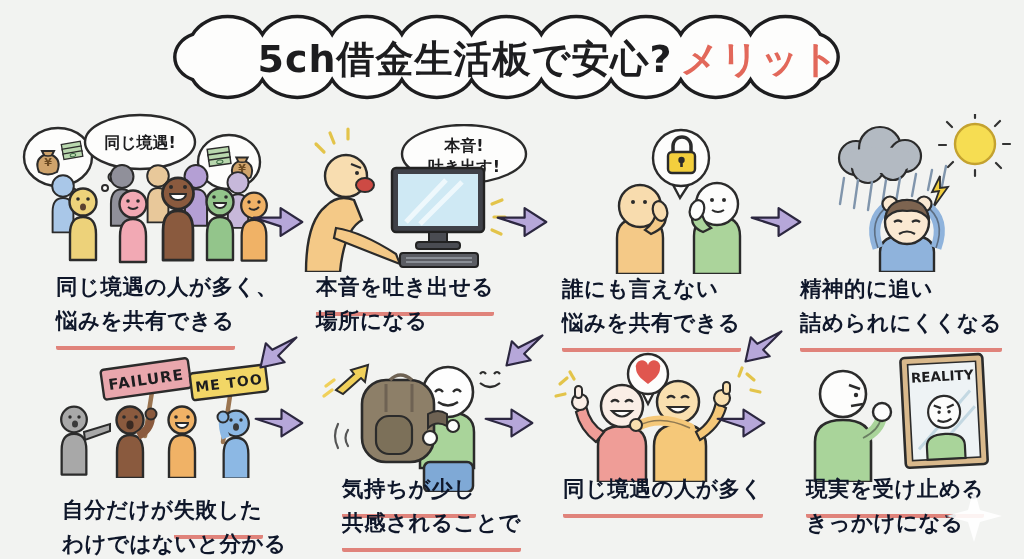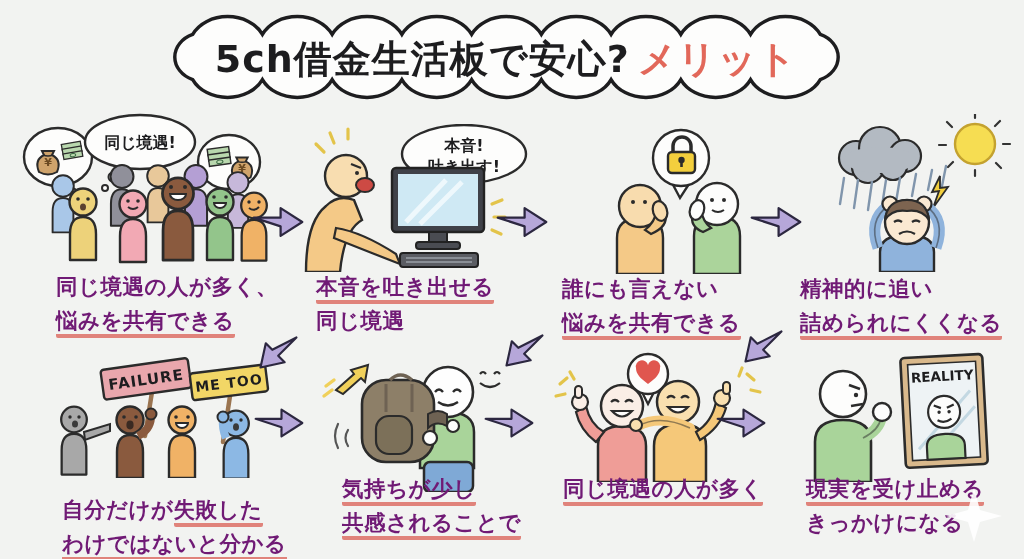--- a/index.html
+++ b/index.html
@@ -3,28 +3,28 @@
 <meta charset="utf-8">
 <style>
   html,body{margin:0;padding:0;}
   .stage{position:relative;width:1024px;height:559px;background:#f2f3f1;overflow:hidden;
          font-family:"DejaVu Sans",sans-serif;}
   .stage *{box-sizing:border-box;}
   svg{display:block;}
   .abs{position:absolute;}
   
   .title-box{position:absolute;left:172px;top:2px;width:668px;height:112px;}
-  .title-text{position:absolute;left:0;top:32px;width:100%;text-align:center;
+  .title-text{position:absolute;left:0;top:32px;width:100%;text-align:right;
               font-size:38px;font-weight:bold;letter-spacing:1px;color:#1d1d1f;white-space:nowrap;}
   .title-text .accent{color:#e2685a;margin-left:8px;}
   
   .panel{position:absolute;}
   .cap{position:absolute;white-space:nowrap;font-size:21.5px;font-weight:bold;
-       letter-spacing:.5px;color:#701a75;line-height:34px;}
-  .ul{border-bottom:4.5px solid #e0837b;padding-bottom:1px;border-radius:2px;}
+       letter-spacing:.5px;color:#0f172a;line-height:34px;}
+  .ul{border-bottom:4.5px solid #e0837b;padding-bottom:13px;border-radius:2px;}
   
   .arr{position:absolute;width:52px;height:36px;}
   .arr.diag svg{transform:rotate(135deg);}
   text{font-family:"DejaVu Sans",sans-serif;}
 </style>
 </head>
 <body>
 
 <div class="stage">
 
@@ -141,21 +141,21 @@
       <rect x="96" y="44" width="92" height="64" rx="4" fill="#3f4148" stroke="#222" stroke-width="2.4"></rect>
       <rect x="102" y="50" width="80" height="52" fill="#cfe9f4"></rect>
       <path d="M110 98 L150 56 M124 100 L166 58" stroke="#eef8fc" stroke-width="5" fill="none"></path>
       <rect x="133" y="108" width="18" height="10" fill="#4a4c52" stroke="#222" stroke-width="2"></rect>
       <rect x="120" y="118" width="44" height="7" rx="3" fill="#4a4c52" stroke="#222" stroke-width="2"></rect>
       <rect x="104" y="129" width="78" height="14" rx="3" fill="#5b5d63" stroke="#222" stroke-width="2"></rect>
       <path d="M110 134 H176 M110 138 H176" stroke="#9aa0a8" stroke-width="1.4"></path>
     </svg>
     <div class="cap" style="left:22px;top:160px">
       <div><span></span><span class="ul">本音を吐き出せる</span></div>
-      <div><span>同じ境遇</span><span class="ul"></span></div>
+      <div><span>場所になる</span><span class="ul"></span></div>
     </div>
   </div>
 
   <div class="panel" style="left:556px;top:110px;width:220px;height:240px">
     <svg viewBox="0 0 185 148" width="185" height="148" style="position:absolute;left:29px;top:16px">
       <path d="M86 55 L106 55 L95 72 Z" fill="#fdfdfc" stroke="#2b2b2b" stroke-width="2.4"></path>
       <circle cx="96" cy="32" r="28" fill="#fdfdfc" stroke="#2b2b2b" stroke-width="2.4"></circle>
       <path d="M88 27 v-7 a9 9 0 0 1 18 0 v7" fill="none" stroke="#2b2b2b" stroke-width="3.5"></path>
       <rect x="83" y="26" width="27" height="21" rx="4" fill="#f3cf3d" stroke="#2b2b2b" stroke-width="2.4"></rect>
       <circle cx="96.5" cy="34" r="3.2" fill="#2b2b2b"></circle>

